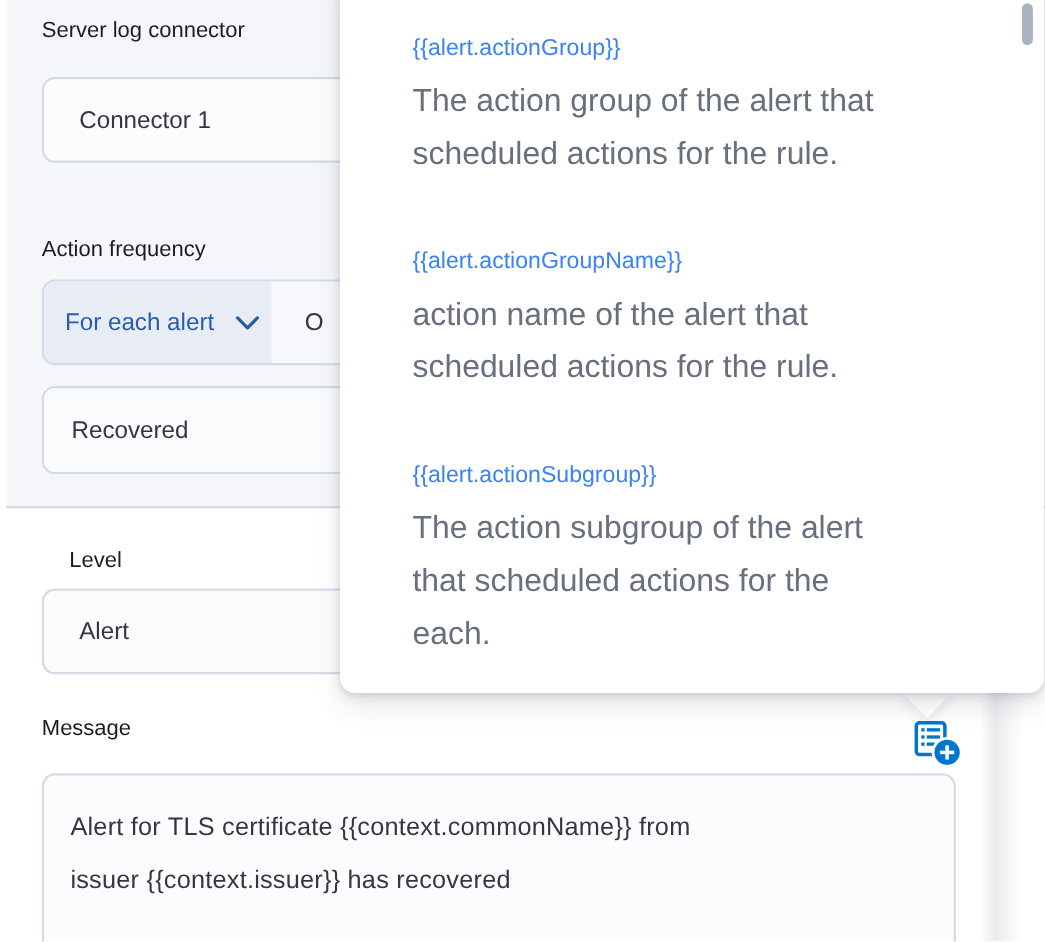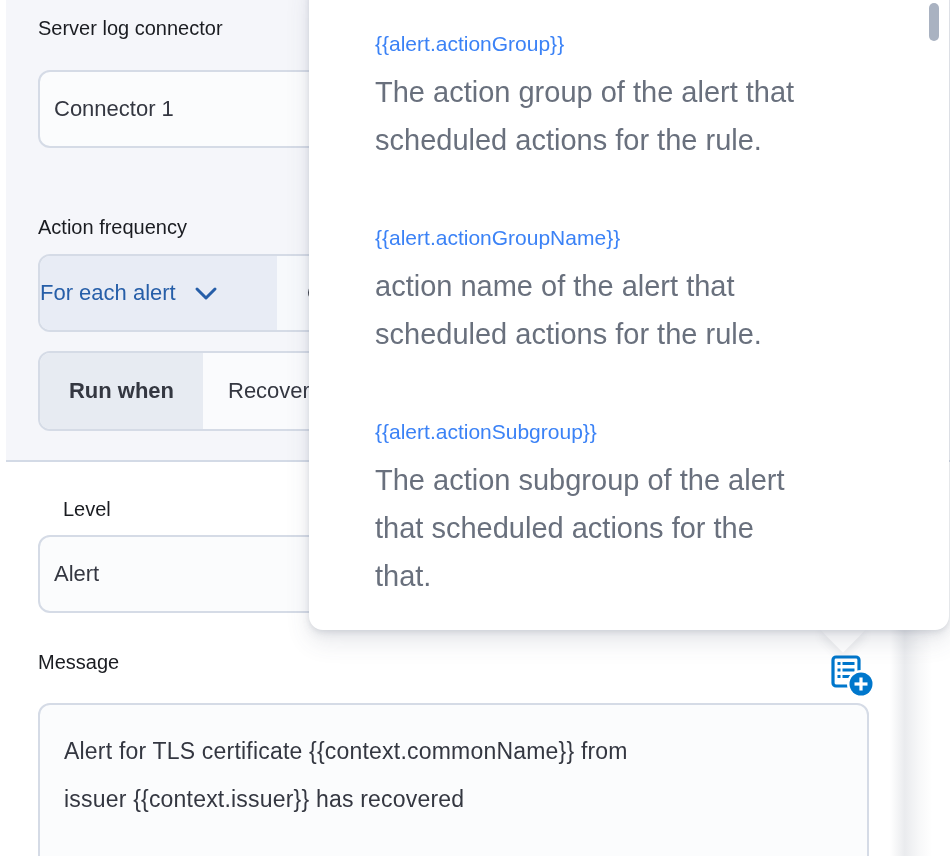--- a/index.html
+++ b/index.html
@@ -23,26 +23,27 @@
     white-space: nowrap;
   }
   .control-box {
     background: #fbfcfd;
     border: 2px solid #d5dbe6;
     border-radius: 12px;
     display: flex; align-items: center;
     font-size: 22px; color: #343741;
     overflow: hidden;
   }
-  .control-box .value-pad { padding-left: 14px; white-space: nowrap; }
+  .control-box .value-pad { padding-left: 32px; white-space: nowrap; }
 
   .freq-left-seg {
-    width: 237px; height: 100%;
+    width: 207px; height: 100%;
     background: #e8ecf5;
     display: flex; align-items: center;
+    padding-left: 19px;
     color: #265ea8;
     flex: none;
   }
   .freq-right-seg {
     flex: 1; height: 100%;
     background: #f7f9fc;
     display: flex; align-items: center;
     padding-left: 30px;
     color: #343741;
   }
@@ -130,21 +131,20 @@
     <svg class="chevron" width="24" height="22" viewBox="0 0 24 22">
       <polyline points="3,7 12,16 21,7" fill="none" stroke="#265ea8" stroke-width="3" stroke-linecap="round" stroke-linejoin="round"></polyline>
     </svg>
   </div>
   <div class="freq-right-seg">
     <span>O</span>
   </div>
 </div>
 
 <div class="abs control-box" style="left:38px; top:351px; width:830px; height:80px; background:#fafbfd;">
-  <div class="runwhen-label-seg">Run when</div>
   <div class="runwhen-value-seg">
     <span>Recovered</span>
   </div>
 </div>
 
 <div class="abs section-label" style="left:24px; top:495px;margin-left:39px;">Level</div>
 
 <div class="abs control-box" style="left:38px; top:535px; width:830px; height:78px;">
   <span class="value-pad">Alert</span>
 </div>
@@ -193,19 +193,19 @@
         <div>action name of the alert that</div>
         <div>scheduled actions for the rule.</div>
       </div>
     </div>
 
     <div class="var-entry">
       <div class="var-name">{{alert.actionSubgroup}}</div>
       <div class="var-desc">
         <div>The action subgroup of the alert</div>
         <div>that scheduled actions for the</div>
-        <div>that.</div>
+        <div>each.</div>
       </div>
     </div>
 
   </div>
   <div class="popover-scrollthumb"></div>
 </div>
 
 </body></html>

